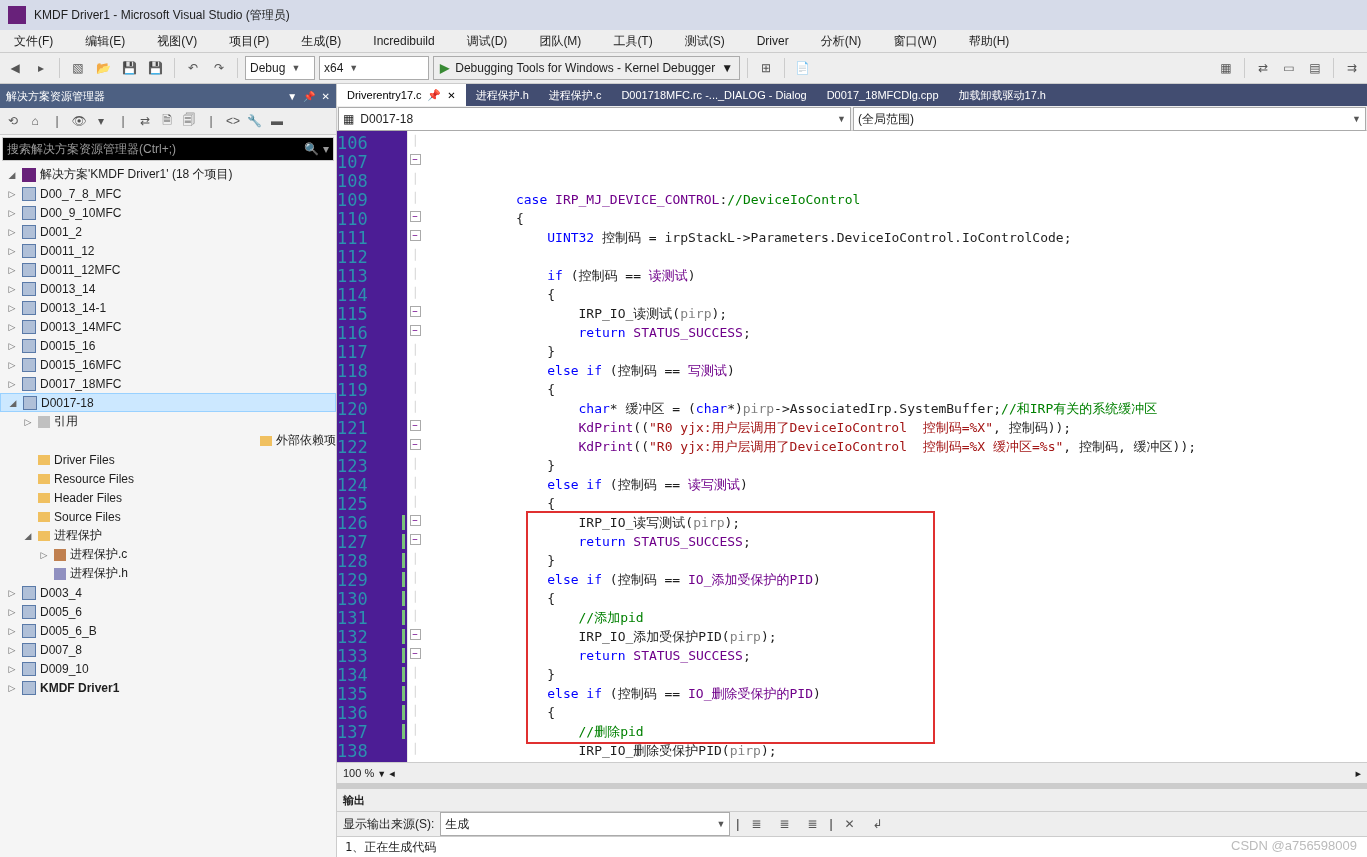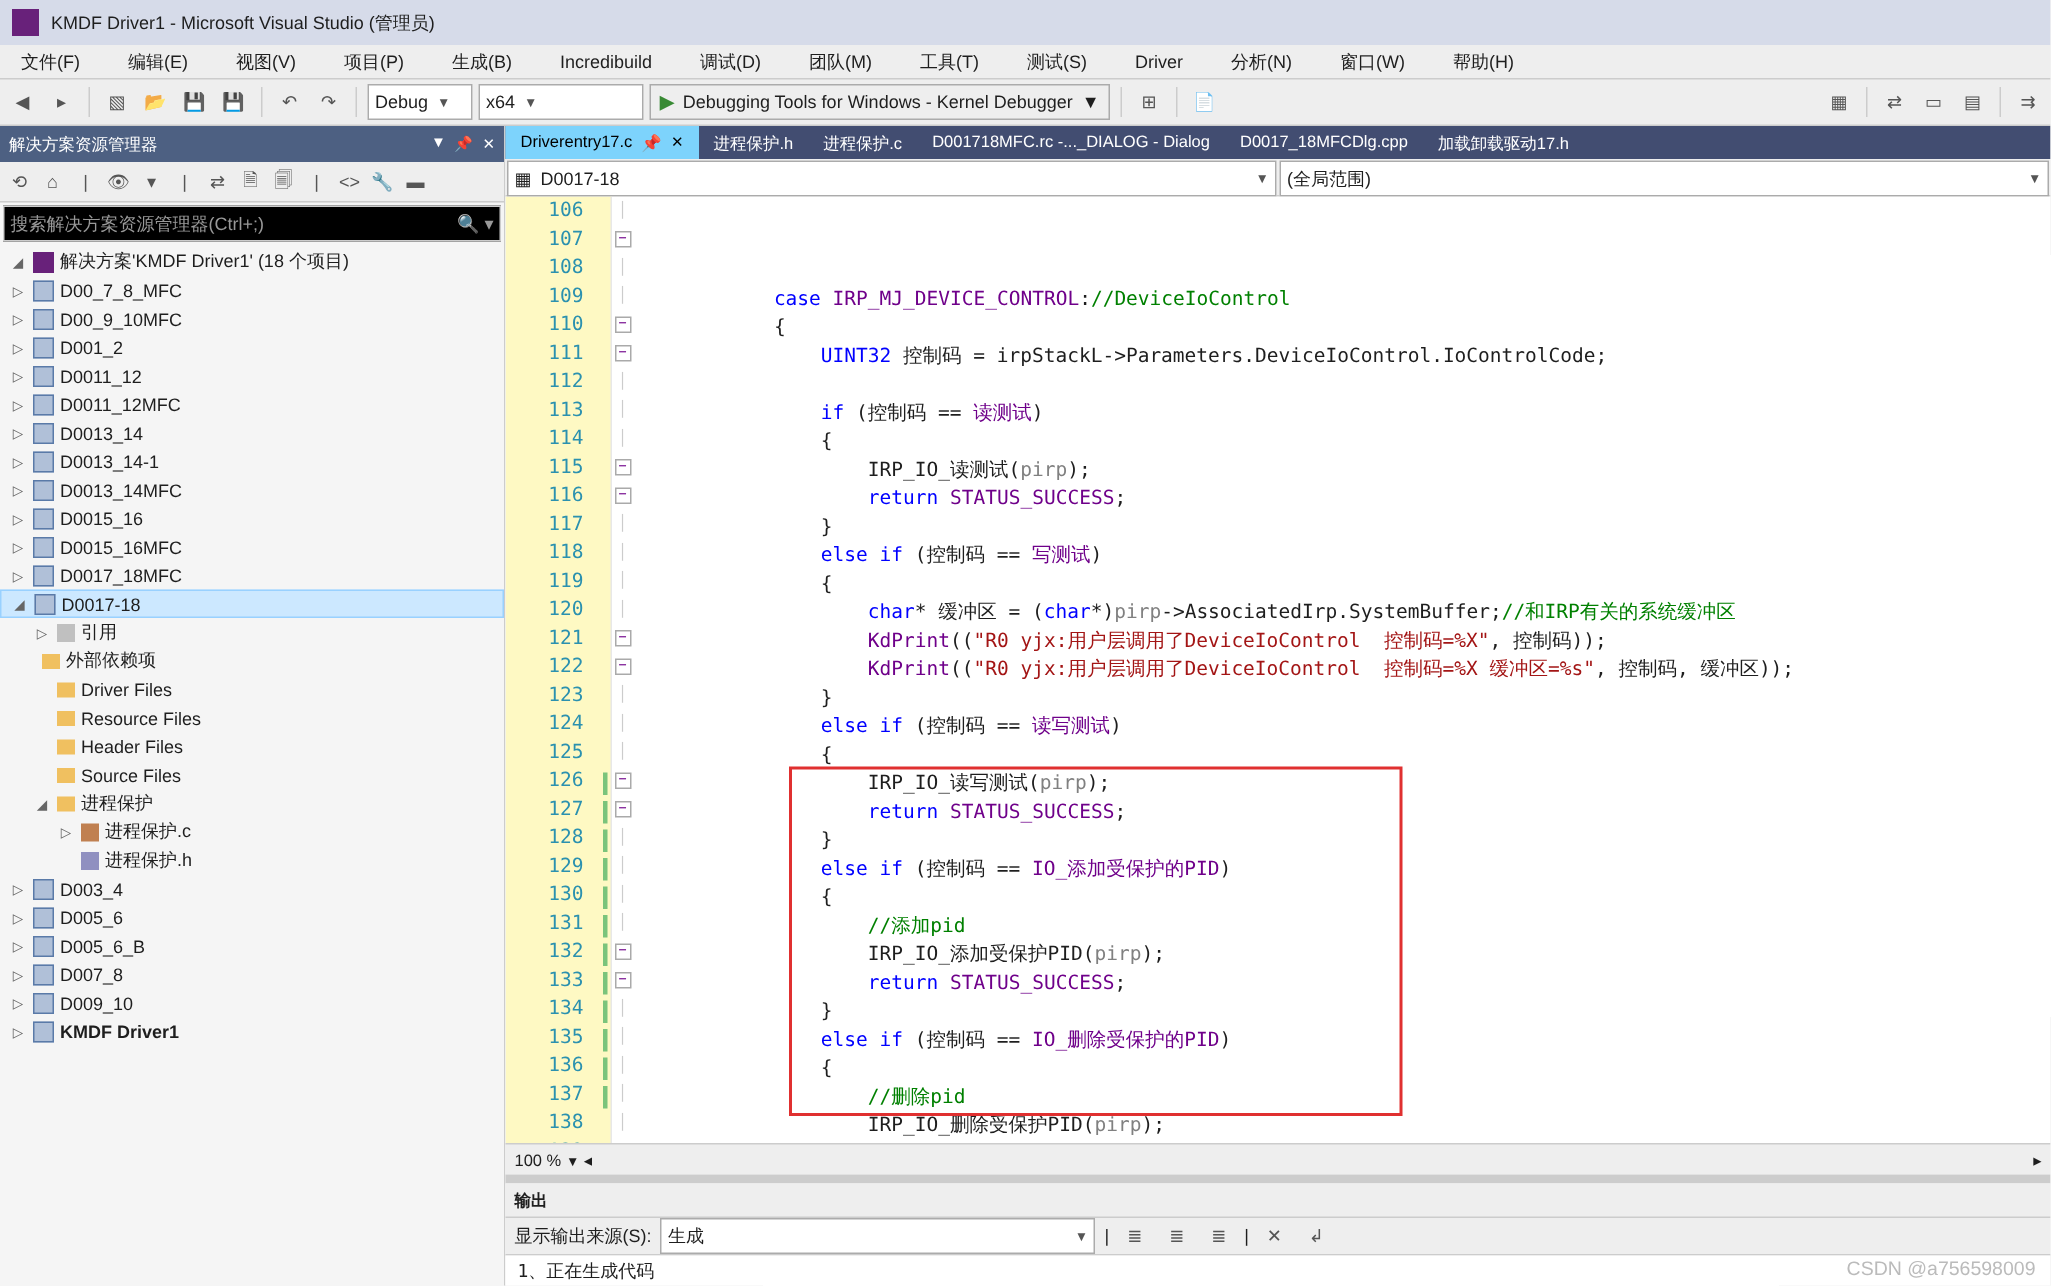--- a/index.html
+++ b/index.html
@@ -29,27 +29,27 @@
 .icn.sln{background:#68217a}
 .icn.prj{background:#b0c0d8;border:1px solid #5a7aa8;width:12px;height:12px}
 .icn.fld{background:#f0c060;width:12px;height:10px}
 .icn.c{background:#c08050;width:12px;height:12px}
 .icn.h{background:#9090c0;width:12px;height:12px}
 .icn.ref{background:#c0c0c0;width:12px;height:12px}
 .bold{font-weight:600}
 .main{flex:1;display:flex;flex-direction:column;background:#fff}
 .tabs{height:22px;background:#424d71;display:flex;align-items:flex-end}
 .tab{height:22px;padding:0 10px;display:flex;align-items:center;color:#fff;font-size:11px;gap:6px}
-.tab.active{background:#7dd3fc;color:#000}
+.tab.active{background:#ffffff;color:#000}
 .tab.active .pin{color:#0066cc}
 .tab .close{font-size:10px}
 .navbar{height:24px;background:#eee;border-bottom:1px solid #ccc;display:flex}
 .navbar .combo{flex:1;margin:1px}
 .editor-wrap{flex:1;display:flex;overflow:hidden;position:relative}
-.gutter{width:70px;background:#fef9c3;text-align:right;color:#2b91af;font-family:Consolas,monospace;font-size:13px;padding-top:2px;border-right:1px solid #e8e8e8}
+.gutter{width:70px;background:#4c1d95;text-align:left;color:#2b91af;font-family:Consolas,monospace;font-size:17px;padding-top:2px;border-right:1px solid #e8e8e8}
 .gutter div{height:19px;padding-right:18px;position:relative}
 .gutter .mk::after{content:"";position:absolute;right:2px;top:2px;width:3px;height:15px;background:#7bc47b}
 .fold{width:14px;background:#fff;font-family:Consolas,monospace;font-size:10px;color:#888}
 .fold div{height:19px;display:flex;align-items:center;justify-content:center}
 .fold .m{border:1px solid #aaa;width:9px;height:9px;line-height:8px;text-align:center;font-size:9px}
 .code{flex:1;background:#fff;font-family:Consolas,"NSimSun",monospace;font-size:13px;line-height:19px;padding-top:2px;white-space:pre;overflow:hidden;position:relative}
 .k{color:#0000ff}.t{color:#0000ff}.s{color:#a31515}.c{color:#008000}.m{color:#6f008a}.gray{color:#808080}
 .highlight-box{position:absolute;border:2px solid #e03030;left:104px;top:380px;width:405px;height:229px;pointer-events:none}
 .zoom{height:20px;background:#eee;border-top:1px solid #ccc;display:flex;align-items:center;padding:0 6px;font-size:11px;justify-content:space-between}
 .splitter{height:6px;background:#ccc;cursor:row-resize}
@@ -218,21 +218,21 @@
         <div class="tnode sel" style="padding-left: 6px;">
           <span class="tw">◢</span>
           <span class="icn prj"></span>
           <span>D0017-18</span>
         </div>
         <div class="tnode" style="padding-left: 22px;">
           <span class="tw">▷</span>
           <span class="icn ref"></span>
           <span>引用</span>
         </div>
-        <div class="tnode" style="padding-left: 12px;">
+        <div class="tnode" style="padding-left: 28px; justify-content: flex-end;">
           <span class="tw"></span>
           <span class="icn fld"></span>
           <span>外部依赖项</span>
         </div>
         <div class="tnode" style="padding-left: 22px;">
           <span class="tw"></span>
           <span class="icn fld"></span>
           <span>Driver Files</span>
         </div>
         <div class="tnode" style="padding-left: 22px;">

